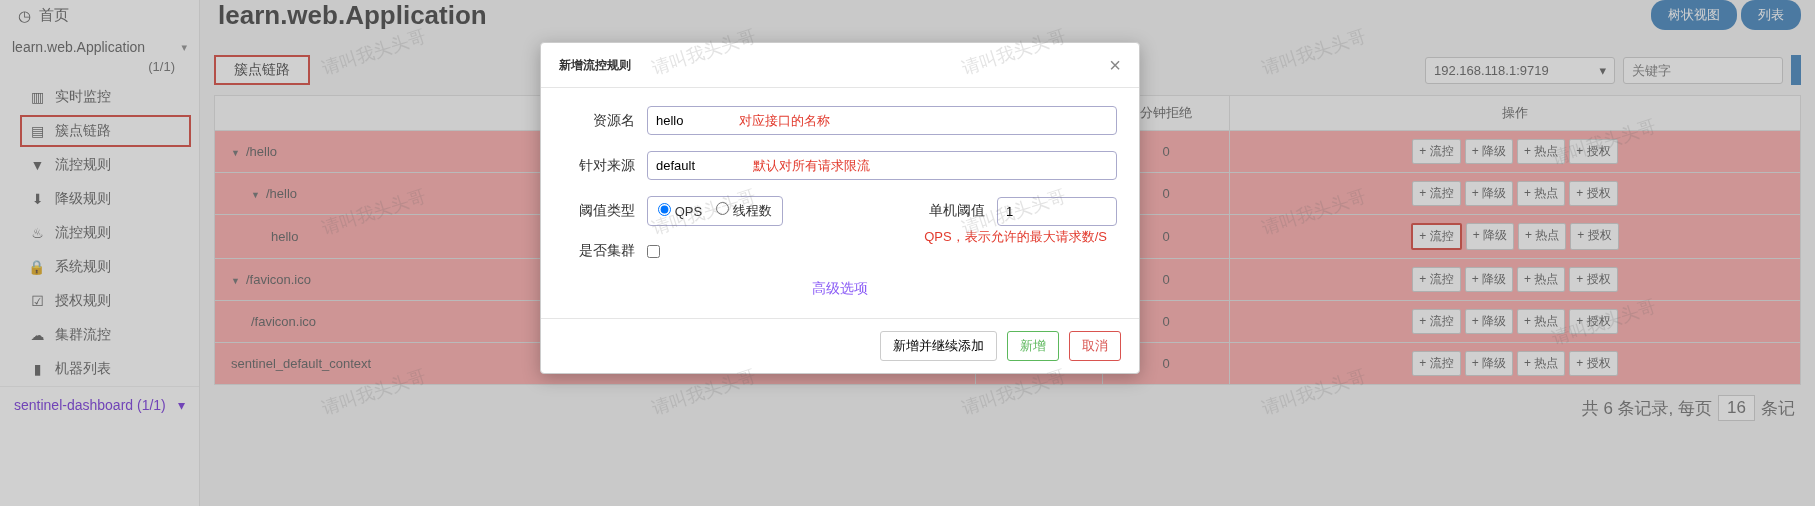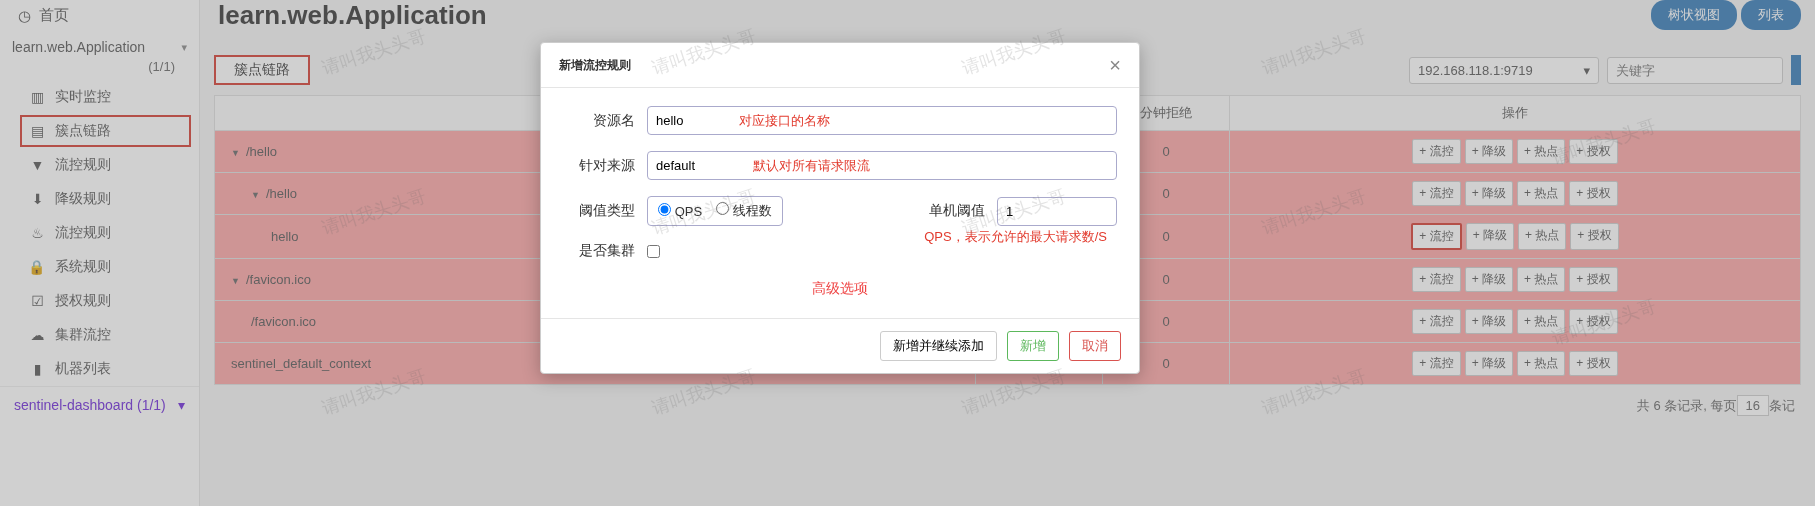--- a/index.html
+++ b/index.html
@@ -15,49 +15,49 @@
 .side-db { padding: 10px 14px; font-size: 14px; color: #6d28d9; display: flex; align-items: center; justify-content: space-between; border-top: 1px solid #eee; }
 
 .main { position: absolute; left: 200px; top: 0; right: 0; padding: 0 14px; }
 .title { font-size: 26px; font-weight: 700; color: #333; padding: 0 0 10px 4px; }
 .toolbar { display: flex; justify-content: space-between; align-items: center; margin: 14px 0 10px 0; }
 .tabbox { border: 2px solid #d43a2f; display: inline-block; padding: 4px 0; background: #fff; }
 .tabbox span { padding: 8px 18px; font-size: 14px; color: #333; }
 .right-tools { display: flex; gap: 8px; align-items: center; }
 .btn-blue { background: #337ab7; color: #fff; border: none; padding: 6px 17px; font-size: 13px; border-radius: 14px; }
 .sel { border: 1px solid #ccc; background: #fff; padding: 5px 8px; width: 190px; display: flex; justify-content: space-between; align-items: center; font-size: 13px; color: #555; border-radius: 3px; }
-.kw { border: 1px solid #ccc; padding: 5px 8px; width: 176px; font-size: 13px; border-radius: 3px; color: #888; outline: none; }
+.kw { border: 1px solid #ccc; padding: 5px 8px; width: 160px; font-size: 13px; border-radius: 3px; color: #888; outline: none; }
 .blue-stub { width: 10px; height: 30px; background: #337ab7; }
 
 .tbl { width: 100%; border-collapse: collapse; background: #fca5a5; }
 .tbl th { border: 1px solid #ddd; background: #fafafa; padding: 8px 6px; font-weight: 400; font-size: 13px; color: #555; }
 .tbl td { border: 1px solid #ddd; padding: 8px 6px; font-size: 13px; color: #555; text-align: center; }
 .tbl td.res { text-align: left; padding-left: 16px; }
 .tbl td.res.l1 { padding-left: 36px; }
 .tbl td.res.l2 { padding-left: 56px; }
 .caret { font-size: 9px; color: #666; margin-right: 6px; }
 .ops { display: flex; gap: 4px; justify-content: center; flex-wrap: nowrap; }
 .op { border: 1px solid #ccc; background: #fff; padding: 3px 6px; font-size: 12px; border-radius: 2px; white-space: nowrap; cursor: pointer; }
 .op.hl { border: 2px solid #d43a2f; }
-.pager { text-align: right; padding: 10px 6px; font-size: 13px; color: #666; display: flex; justify-content: flex-end; align-items: center; }
+.pager { text-align: right; padding: 10px 6px; font-size: 17px; color: #666; display: flex; justify-content: flex-end; align-items: center; gap: 6px; }
 .pager .pgnum { border: 1px solid #ccc; padding: 2px 8px; background: #fff; }
 
 .overlay { position: absolute; inset: 0; background: rgba(120,120,120,0.35); }
 .modal { position: absolute; left: 540px; top: 42px; width: 600px; background: #fff; border: 1px solid #ccc; border-radius: 4px; box-shadow: 0 4px 18px rgba(0,0,0,0.25); }
 .modal-head { display: flex; justify-content: space-between; align-items: center; padding: 12px 18px; border-bottom: 1px solid #e5e5e5; }
 .modal-head h3 { font-size: 12px; font-weight: 700; color: #333; }
 .modal-close { font-size: 20px; color: #888; cursor: pointer; line-height: 1; }
 .modal-body { padding: 18px 22px 10px 22px; }
 .frow { display: flex; align-items: center; margin-bottom: 16px; gap: 12px; position: relative; }
 .flabel { width: 72px; text-align: right; font-size: 14px; color: #333; flex-shrink: 0; }
 .finput { flex: 1; border: 1px solid #aac; border-radius: 4px; padding: 6px 8px; font-size: 13px; outline: none; }
 .finput.short { width: 120px; flex: 0 0 120px; }
 .radio-grp { border: 1px solid #aac; border-radius: 4px; padding: 5px 10px; display: flex; gap: 14px; align-items: center; font-size: 13px; }
 .note-red { color: #e23b2e; font-size: 13px; position: absolute; pointer-events: none; }
-.adv { text-align: center; color: #ef4444; font-size: 14px; padding: 4px 0 10px 0; }
+.adv { text-align: center; color: #8b5cf6; font-size: 14px; padding: 4px 0 10px 0; }
 .modal-foot { border-top: 1px solid #e5e5e5; padding: 12px 18px; display: flex; justify-content: flex-end; gap: 10px; }
 .btn { border: 1px solid #ccc; background: #fff; padding: 5px 12px; font-size: 13px; border-radius: 3px; cursor: pointer; }
 .btn.green { border-color: #5cb85c; color: #5cb85c; }
 .btn.red { border-color: #d9534f; color: #d9534f; }
 
 .wm { position: absolute; color: rgba(100,100,100,0.18); font-size: 18px; transform: rotate(-18deg); pointer-events: none; white-space: nowrap; }
 </style>
 </head>
 <body>
 

